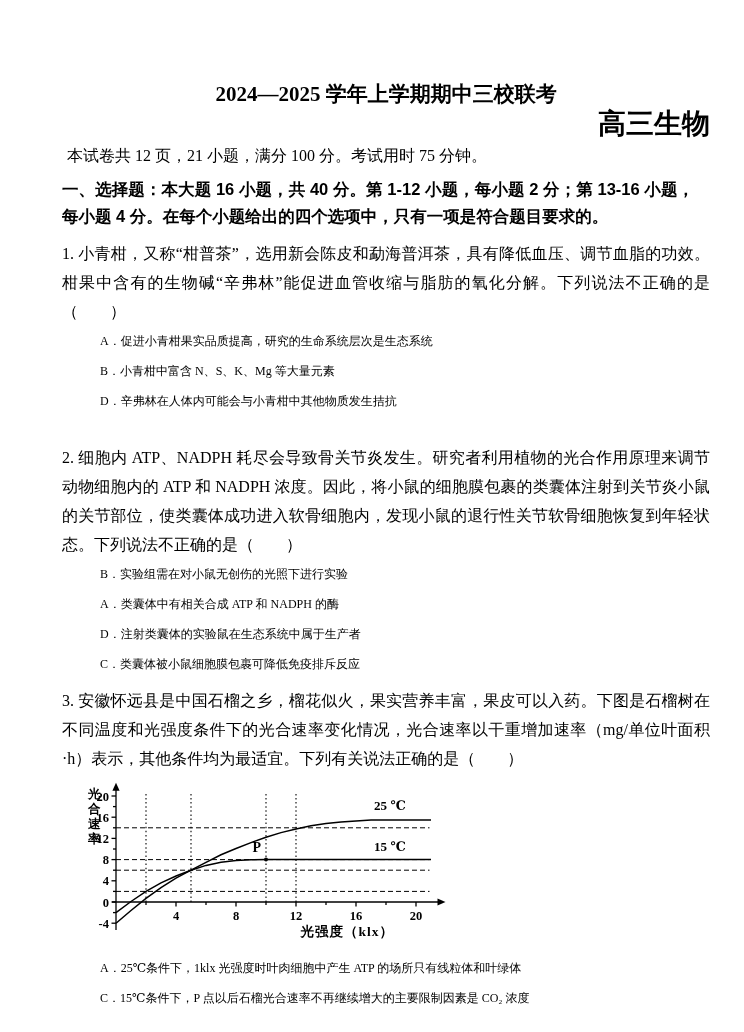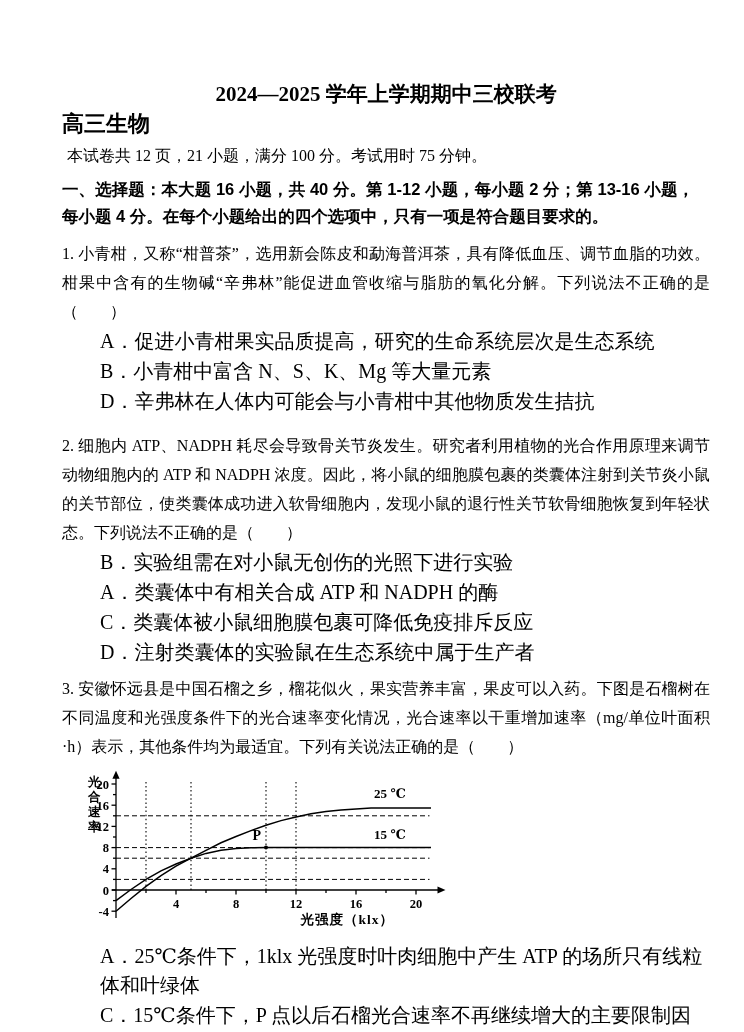--- a/index.html
+++ b/index.html
@@ -2,33 +2,33 @@
 <html><head>
 <meta charset="utf-8">
 <style>
   html,body{margin:0;padding:0;background:#ffffff;}
   .page{
     width:744px;height:1032px;box-sizing:border-box;background:#ffffff;color:#000;
     padding:83px 34px 0 62px;overflow:hidden;
     font-family:"Liberation Serif","DejaVu Serif",serif;
   }
   .title{font-size:21px;line-height:23px;font-weight:bold;text-align:center;margin:0;}
-  .subject{font-size:22px;line-height:26px;font-weight:bold;text-align:left;margin:5px 0 0 0;}
+  .subject{font-size:28px;line-height:26px;font-weight:bold;text-align:right;margin:5px 0 0 0;}
   .info{font-size:16px;line-height:22px;margin:8px 0 9px 0;padding-left:5px;}
   .section-heading{
     font-size:16.5px;line-height:27px;font-weight:bold;margin:3px 16px 0 0;
     font-family:"Liberation Sans","DejaVu Sans",sans-serif;text-align:justify;
   }
   .question{margin:0;}
   .stem{font-size:16px;line-height:29px;text-align:justify;margin:0;}
   .q1{margin-top:9px;}
-  .q2{margin-top:15px;}
+  .q2{margin-top:27px;}
   .q3{margin-top:7px;}
   .options{padding-left:38px;}
-  .option{font-size:20px;line-height:29px;margin:1px 0 0 0;}
+  .option{font-size:12px;line-height:29px;margin:1px 0 0 0;}
   .chart-wrap{margin:9px 0 5px 16px;width:395px;}
   svg text{font-family:"Liberation Serif","DejaVu Serif",serif;fill:#000;}
   .ax{stroke:#000;stroke-width:1.3;fill:none;}
   .dash{stroke:#000;stroke-width:1;stroke-dasharray:5 3;fill:none;}
   .dot{stroke:#000;stroke-width:1.1;stroke-dasharray:1.5 2.6;fill:none;}
   .curve{fill:none;stroke:#000;stroke-width:1.5;}
   .arr{fill:#000;stroke:none;}
   .tick{font-size:12.5px;font-weight:bold;}
   .ytick{text-anchor:end;}
   .xtick{text-anchor:middle;}
@@ -56,22 +56,22 @@
       <p class="option">B．小青柑中富含 N、S、K、Mg 等大量元素</p>
       <p class="option">D．辛弗林在人体内可能会与小青柑中其他物质发生拮抗</p>
     </div>
   </div>
 
   <div class="question q2">
     <p class="stem">2. 细胞内 ATP、NADPH 耗尽会导致骨关节炎发生。研究者利用植物的光合作用原理来调节动物细胞内的 ATP 和 NADPH 浓度。因此，将小鼠的细胞膜包裹的类囊体注射到关节炎小鼠的关节部位，使类囊体成功进入软骨细胞内，发现小鼠的退行性关节软骨细胞恢复到年轻状态。下列说法不正确的是（　　）</p>
     <div class="options">
       <p class="option">B．实验组需在对小鼠无创伤的光照下进行实验</p>
       <p class="option">A．类囊体中有相关合成 ATP 和 NADPH 的酶</p>
+      <p class="option">D．注射类囊体的实验鼠在生态系统中属于生产者</p>
       <p class="option">C．类囊体被小鼠细胞膜包裹可降低免疫排斥反应</p>
-      <p class="option">D．注射类囊体的实验鼠在生态系统中属于生产者</p>
     </div>
   </div>
 
   <div class="question q3">
     <p class="stem">3. 安徽怀远县是中国石榴之乡，榴花似火，果实营养丰富，果皮可以入药。下图是石榴树在不同温度和光强度条件下的光合速率变化情况，光合速率以干重增加速率（mg/单位叶面积·h）表示，其他条件均为最适宜。下列有关说法正确的是（　　）</p>
 
     <div class="chart-wrap">
       <svg id="chart-svg" width="395" height="163" viewBox="0 0 395 163">
           <line x1="38" y1="109.4" x2="351.5" y2="109.4" class="dash"></line>
           <line x1="38" y1="88.2" x2="351.5" y2="88.2" class="dash"></line>

